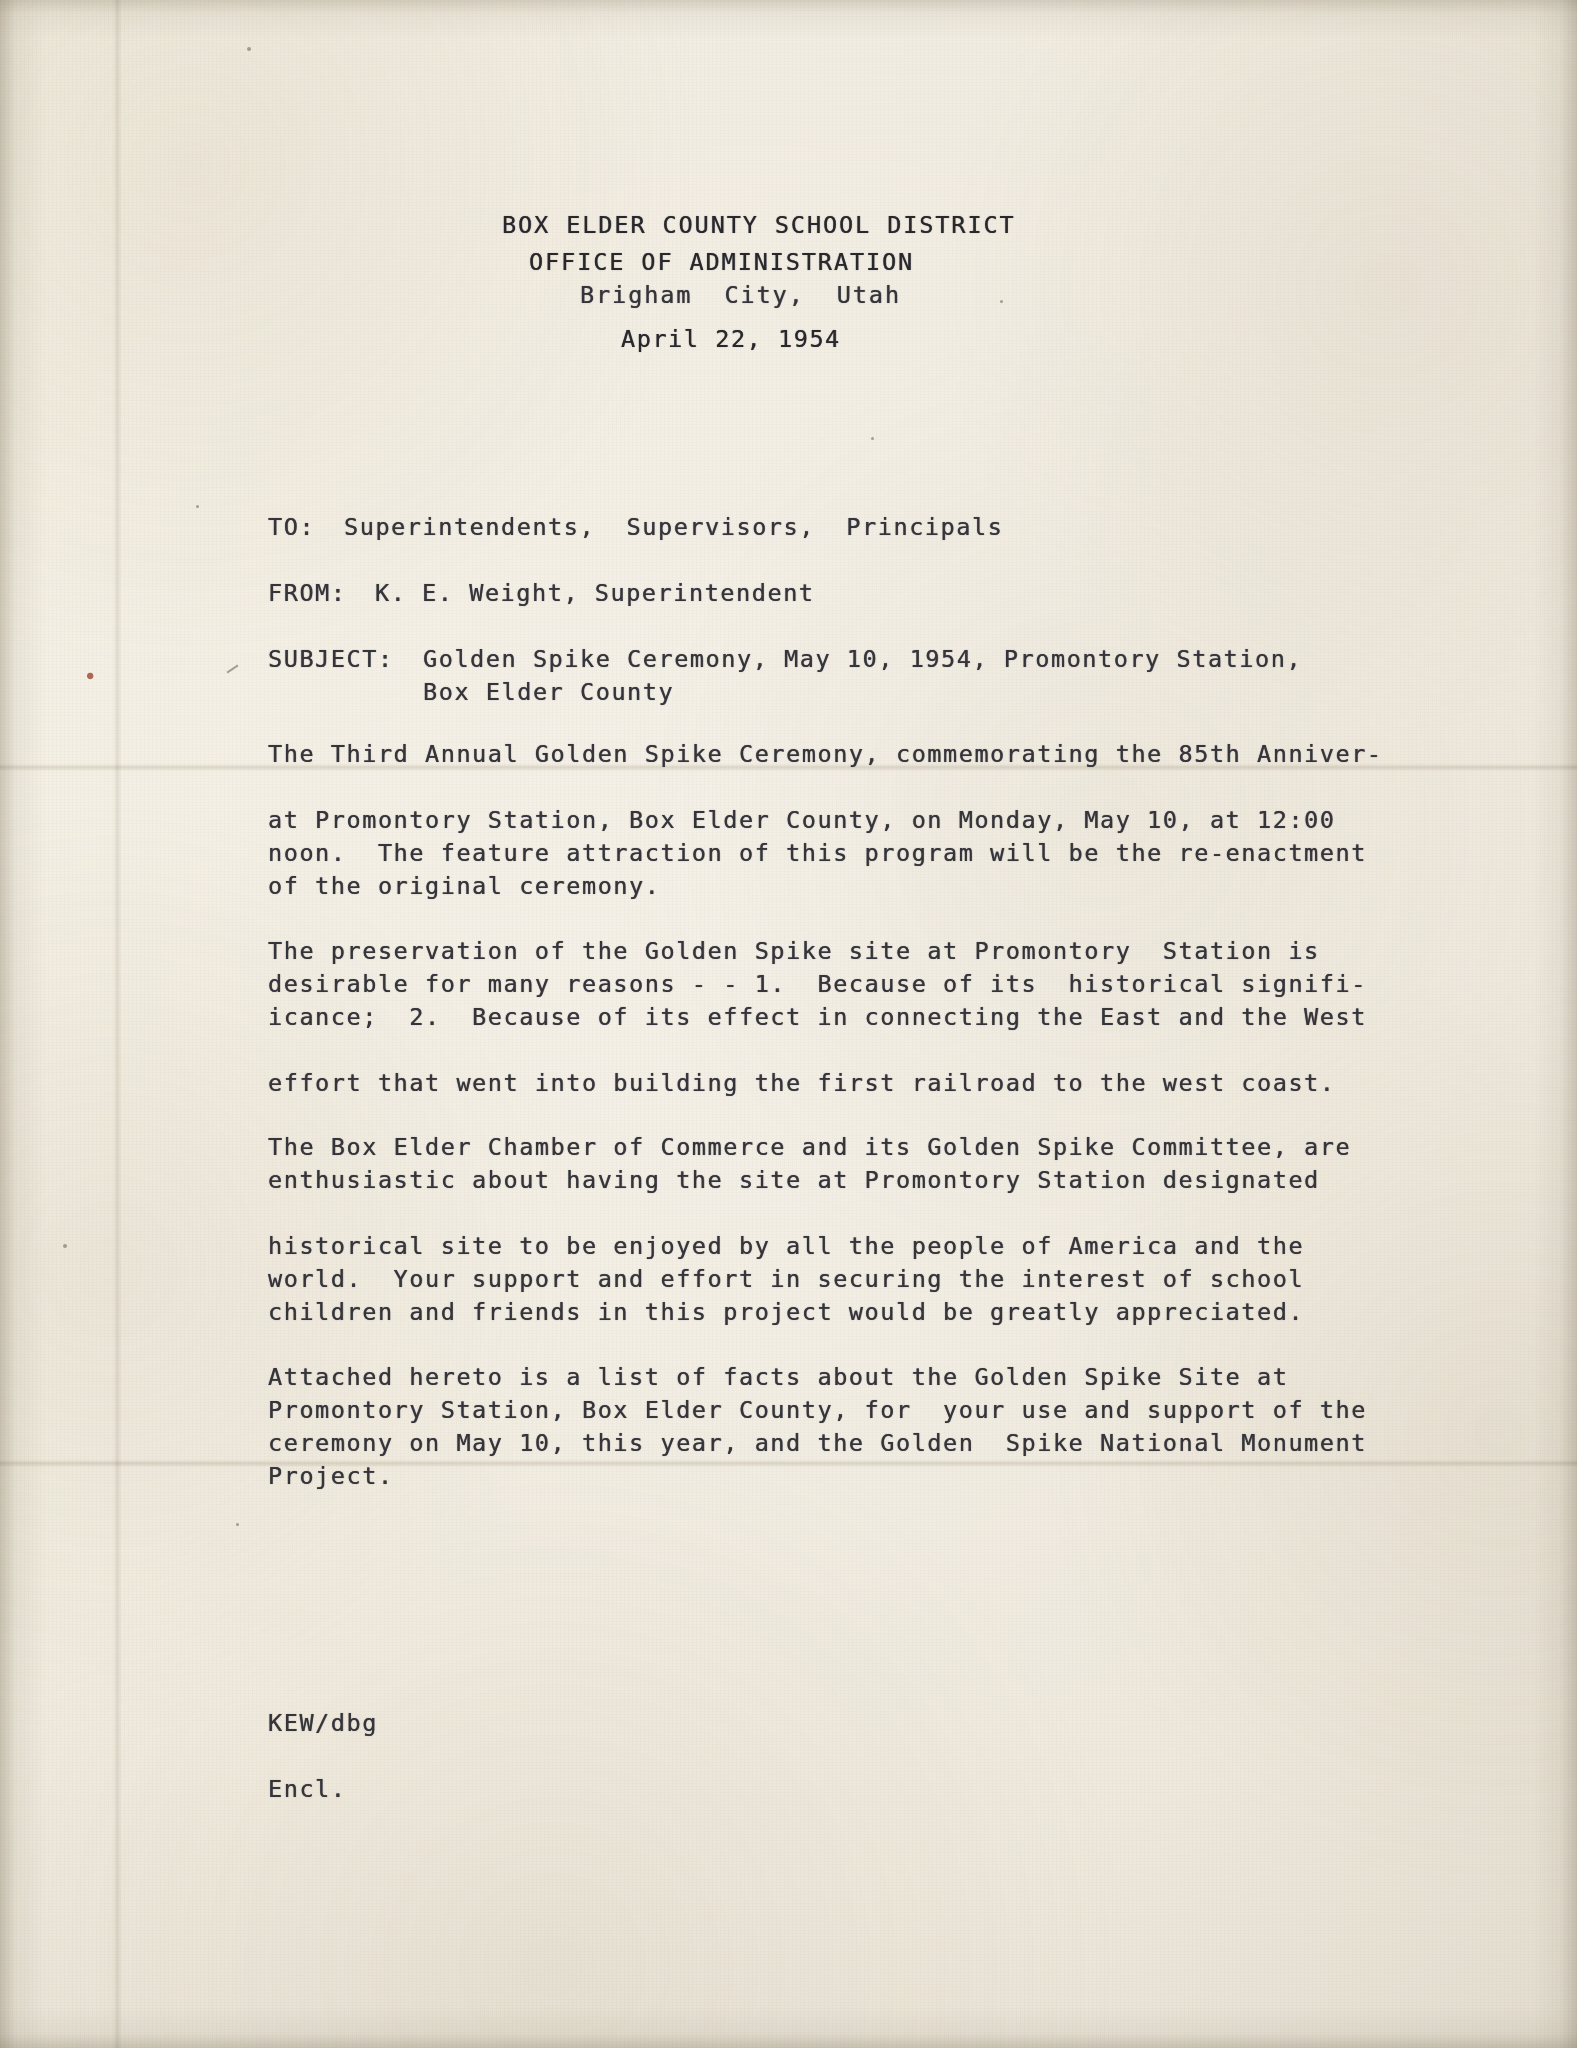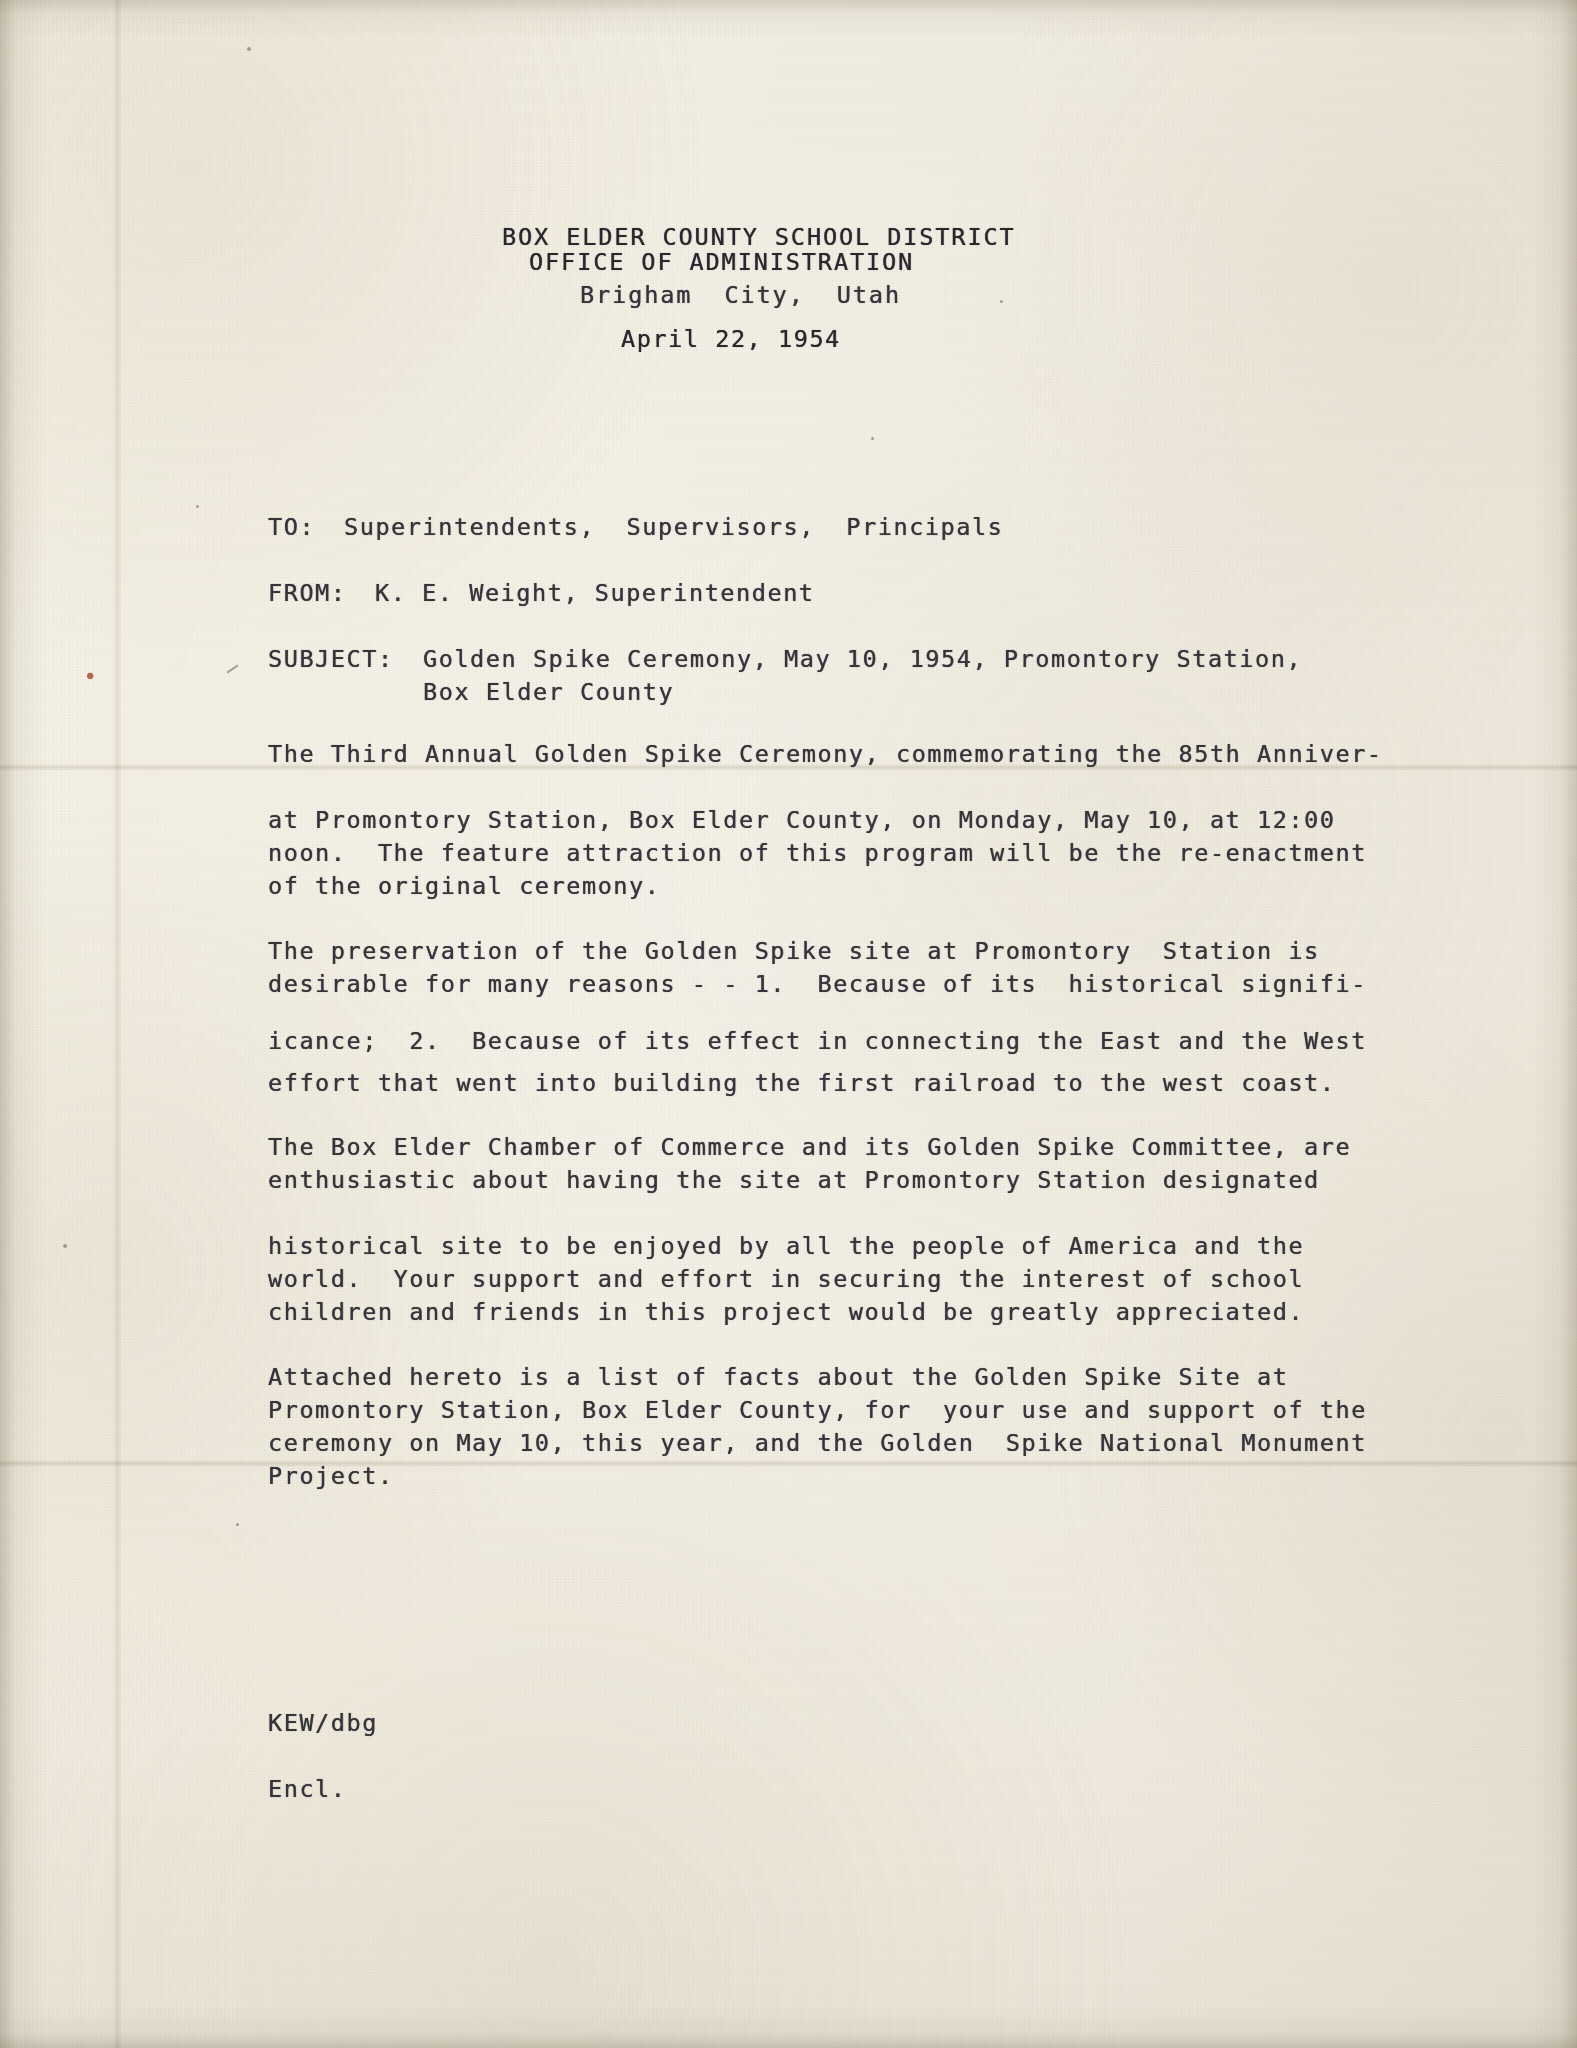--- a/index.html
+++ b/index.html
@@ -172,21 +172,21 @@
   <span class="speck" style="left:196px;  top:505px; width:3px; height:3px;"></span>
   <span class="speck" style="left:871px;  top:437px; width:3px; height:3px;"></span>
   <span class="speck" style="left:63px;   top:1244px;width:4px; height:4px;"></span>
   <span class="speck" style="left:236px;  top:1523px;width:3px; height:3px;"></span>
   <span class="speck" style="left:1188px; top:1184px;width:3px; height:3px;"></span>
   <span class="pencil-tick" style="left:226px; top:668px;"></span>
   <span class="redmark" style="left:86px; top:666px;">⦁</span>
 
   <div class="typed">
 
-    <div class="tline hdr heavy" style="left:502px; top:226px;">BOX ELDER COUNTY SCHOOL DISTRICT</div>
+    <div class="tline hdr heavy" style="left:502px; top:214px;">BOX ELDER COUNTY SCHOOL DISTRICT</div>
 
     <div class="tline hdr heavy" style="left:529px; top:251px;">OFFICE OF ADMINISTRATION</div>
 
     <div class="tline hdr" style="left:580px; top:284px;">Brigham  City,  Utah</div>
 
     <div class="tline heavy" style="left:621px; top:328px;">April 22, 1954</div>
 
     <div class="tline" style="left:268px; top:516px;">TO:</div>
     <div class="tline" style="left:332px; top:516px;margin-left:12px;">Superintendents,  Supervisors,  Principals</div>
 
@@ -197,21 +197,21 @@
     <div class="tline" style="left:423px; top:648px;">Golden Spike Ceremony, May 10, 1954, Promontory Station,</div>
     <div class="tline" style="left:423px; top:681px;">Box Elder County</div>
 
     <div class="tline body-line" style="left:268px; top:743px;">The Third Annual Golden Spike Ceremony, commemorating the 85th Anniver-</div>
     <div class="tline body-line" style="left:268px; top:809px;">at Promontory Station, Box Elder County, on Monday, May 10, at 12:00</div>
     <div class="tline body-line" style="left:268px; top:842px;">noon.  The feature attraction of this program will be the re-enactment</div>
     <div class="tline body-line" style="left:268px; top:875px;">of the original ceremony.</div>
 
     <div class="tline body-line" style="left:268px; top:940px;">The preservation of the Golden Spike site at Promontory  Station is</div>
     <div class="tline body-line" style="left:268px; top:973px;">desirable for many reasons - - 1.  Because of its  historical signifi-</div>
-    <div class="tline body-line" style="left:268px; top:1006px;margin-top:24px;">icance;  2.  Because of its effect in connecting the East and the West</div>
+    <div class="tline body-line" style="left:268px; top:1006px;">icance;  2.  Because of its effect in connecting the East and the West</div>
     <div class="tline body-line" style="left:268px; top:1072px;">effort that went into building the first railroad to the west coast.</div>
 
     <div class="tline body-line" style="left:268px; top:1136px;">The Box Elder Chamber of Commerce and its Golden Spike Committee, are</div>
     <div class="tline body-line" style="left:268px; top:1169px;">enthusiastic about having the site at Promontory Station designated</div>
     <div class="tline body-line" style="left:268px; top:1235px;">historical site to be enjoyed by all the people of America and the</div>
     <div class="tline body-line" style="left:268px; top:1268px;">world.  Your support and effort in securing the interest of school</div>
     <div class="tline body-line" style="left:268px; top:1301px;">children and friends in this project would be greatly appreciated.</div>
 
     <div class="tline body-line" style="left:268px; top:1366px;">Attached hereto is a list of facts about the Golden Spike Site at</div>
     <div class="tline body-line" style="left:268px; top:1399px;">Promontory Station, Box Elder County, for  your use and support of the</div>

